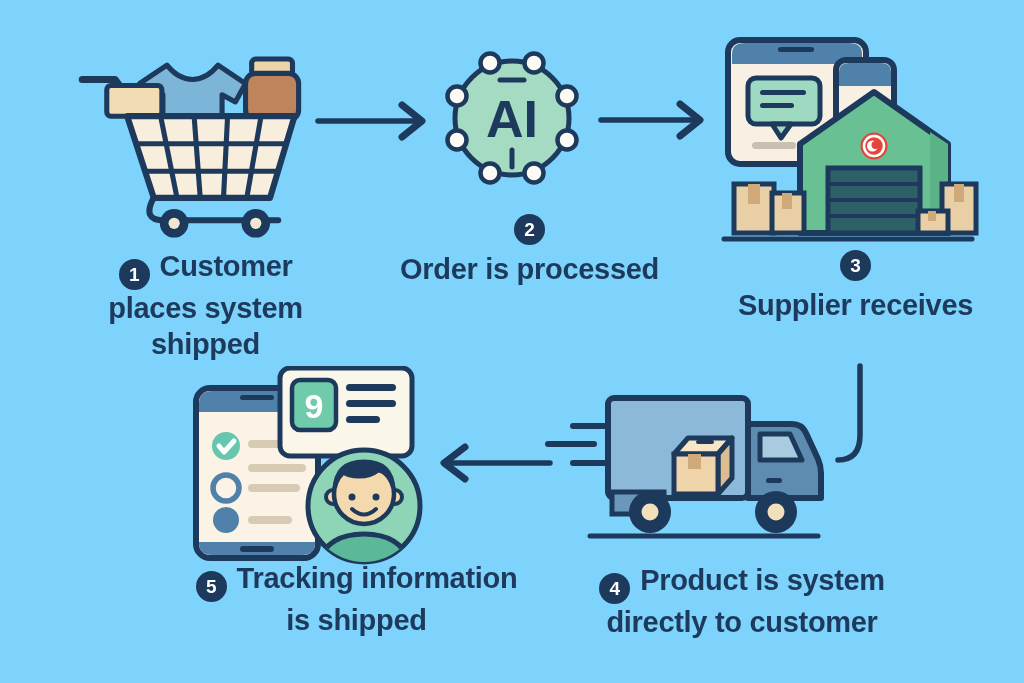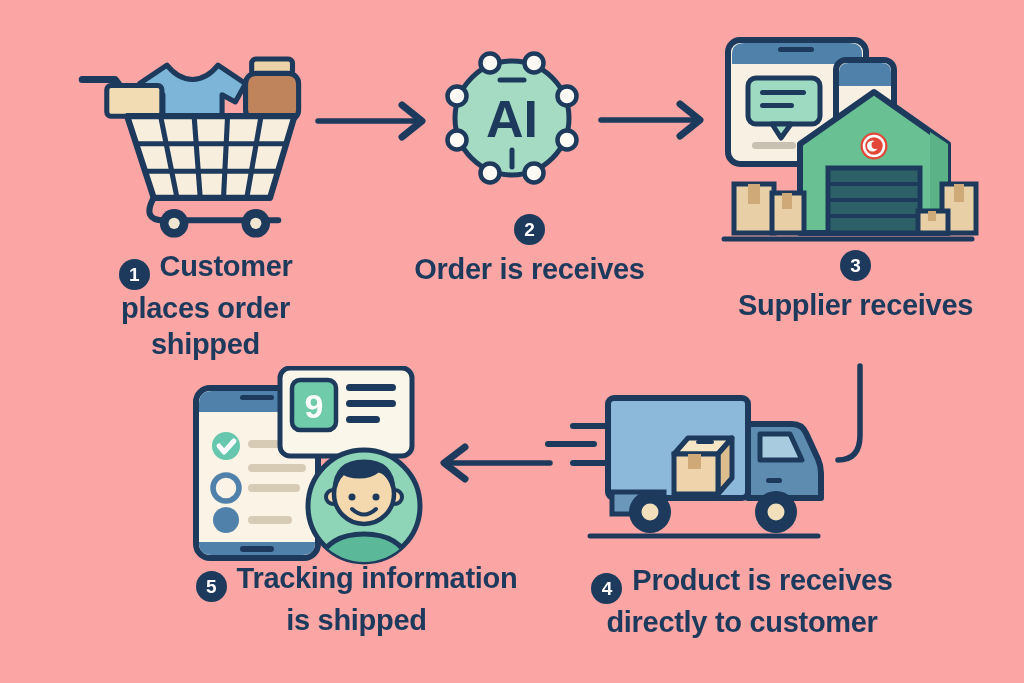--- a/index.html
+++ b/index.html
@@ -1,20 +1,20 @@
 <!DOCTYPE html>
 <html><head>
 <meta charset="utf-8">
 <style>
   * { margin:0; padding:0; box-sizing:border-box; }
   html,body { width:1024px; height:683px; }
   body { font-family:"Liberation Sans", sans-serif; }
   .stage {
     position:relative; width:1024px; height:683px;
-    background:#fca5a5; overflow:hidden;
+    background:#7dd3fc; overflow:hidden;
   }
   .icon-box { position:absolute; }
   .icon-box svg { width:100%; height:100%; display:block; }
   .step {
     position:absolute; text-align:center; color:#1d3a5c;
     font-weight:700; font-size:29px; line-height:36px; letter-spacing:-0.3px;
   }
   .badge {
     display:inline-flex; width:31px; height:31px; border-radius:50%;
     background:#1d3a5c; color:#ffffff; font-size:19px; font-weight:700;
@@ -223,36 +223,36 @@
         <path d="M152,124 Q153,95 182,95 Q211,95 212,124 Q206,106 196,105 Q189,111 177,111 Q166,111 160,106 Q155,109 152,124 Z" fill="#1d3a5c" stroke="#1d3a5c" stroke-width="3" stroke-linejoin="round"></path>
         <circle cx="170" cy="131" r="3.5" fill="#1d3a5c"></circle>
         <circle cx="194" cy="131" r="3.5" fill="#1d3a5c"></circle>
         <path d="M170,143 q12,11 24,0" stroke="#1d3a5c" stroke-width="4" stroke-linecap="round" fill="none"></path>
       </g>
     </svg>
   </div>
 
   <div class="step" id="step1">
     <div><span class="badge">1</span><span>Customer</span></div>
-    <div>places order</div>
+    <div>places system</div>
     <div>shipped</div>
   </div>
 
   <div class="step" id="step2">
     <span class="badge block">2</span>
-    <div>Order is receives</div>
+    <div>Order is processed</div>
   </div>
 
   <div class="step" id="step3">
     <span class="badge block">3</span>
     <div>Supplier receives</div>
   </div>
 
   <div class="step" id="step4">
-    <div><span class="badge">4</span><span>Product is receives</span></div>
+    <div><span class="badge">4</span><span>Product is system</span></div>
     <div>directly to customer</div>
   </div>
 
   <div class="step" id="step5">
     <div><span class="badge">5</span><span>Tracking information</span></div>
     <div>is shipped</div>
   </div>
 
 </div>
 

